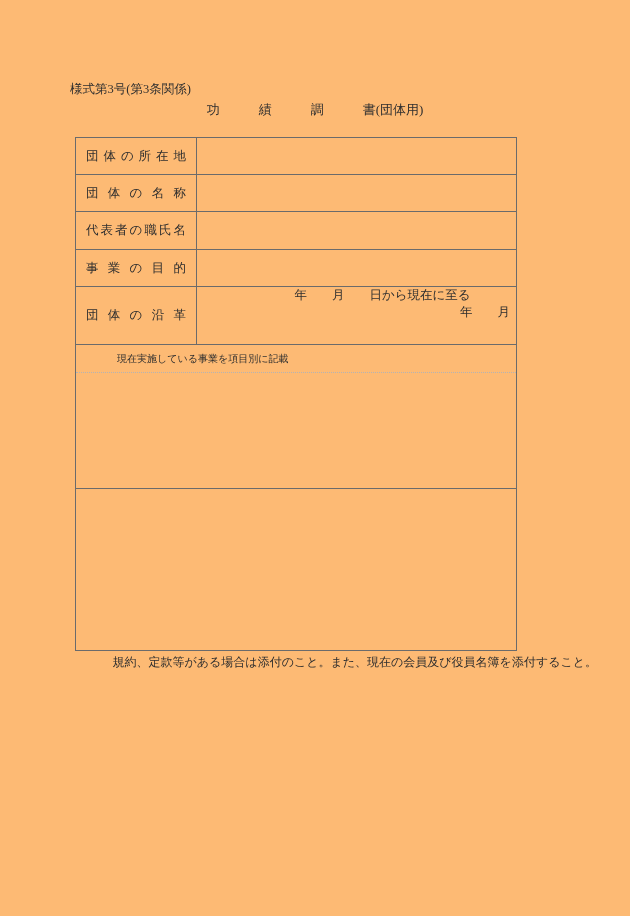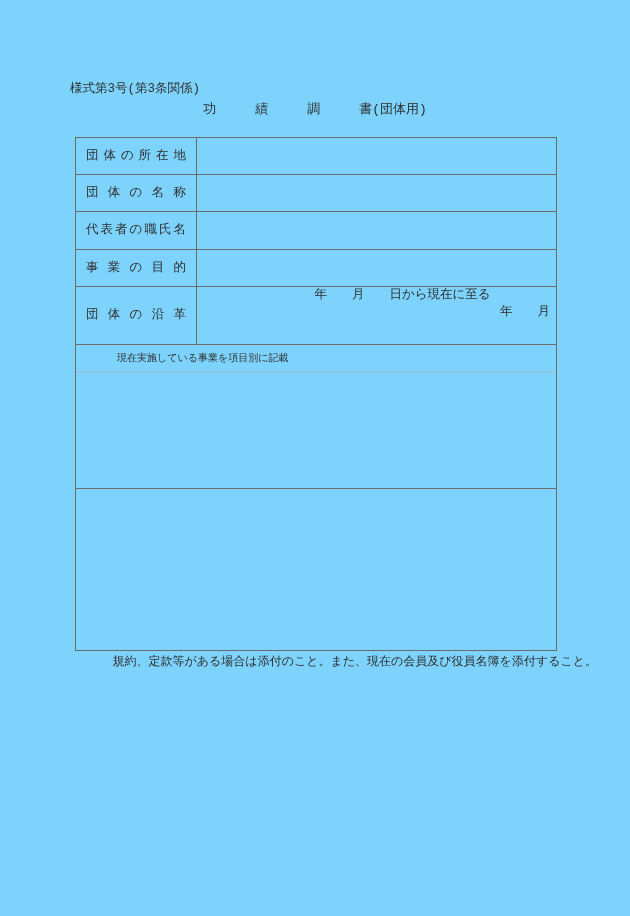--- a/index.html
+++ b/index.html
@@ -1,22 +1,22 @@
 <!DOCTYPE html>
 <html><head>
 <meta charset="utf-8">
 <style>
   * { margin: 0; padding: 0; box-sizing: border-box; }
   html, body { background: #ffffff; }
   .page {
     position: relative;
     width: 630px;
     height: 916px;
-    background: #7dd3fc;
-    font-family: Liberation Mono, monospace;
+    background: #fdba74;
+    font-family: Liberation Serif, serif;
     color: #2e2e2e;
     overflow: hidden;
   }
   .form-label {
     position: absolute;
     left: 70px;
     top: 82px;
     font-size: 12.5px;
     line-height: 14px;
   }
@@ -26,21 +26,21 @@
     top: 101px;
     width: 100%;
     text-align: center;
     font-size: 13px;
     line-height: 17px;
   }
   .form-table {
     position: absolute;
     left: 75px;
     top: 137px;
-    width: 482px;
+    width: 442px;
     height: 514px;
     border: 1px solid #6b6b6b;
     display: flex;
     flex-direction: column;
   }
   .t-row {
     display: flex;
     border-bottom: 1px solid #6b6b6b;
     flex: 0 0 auto;
   }

